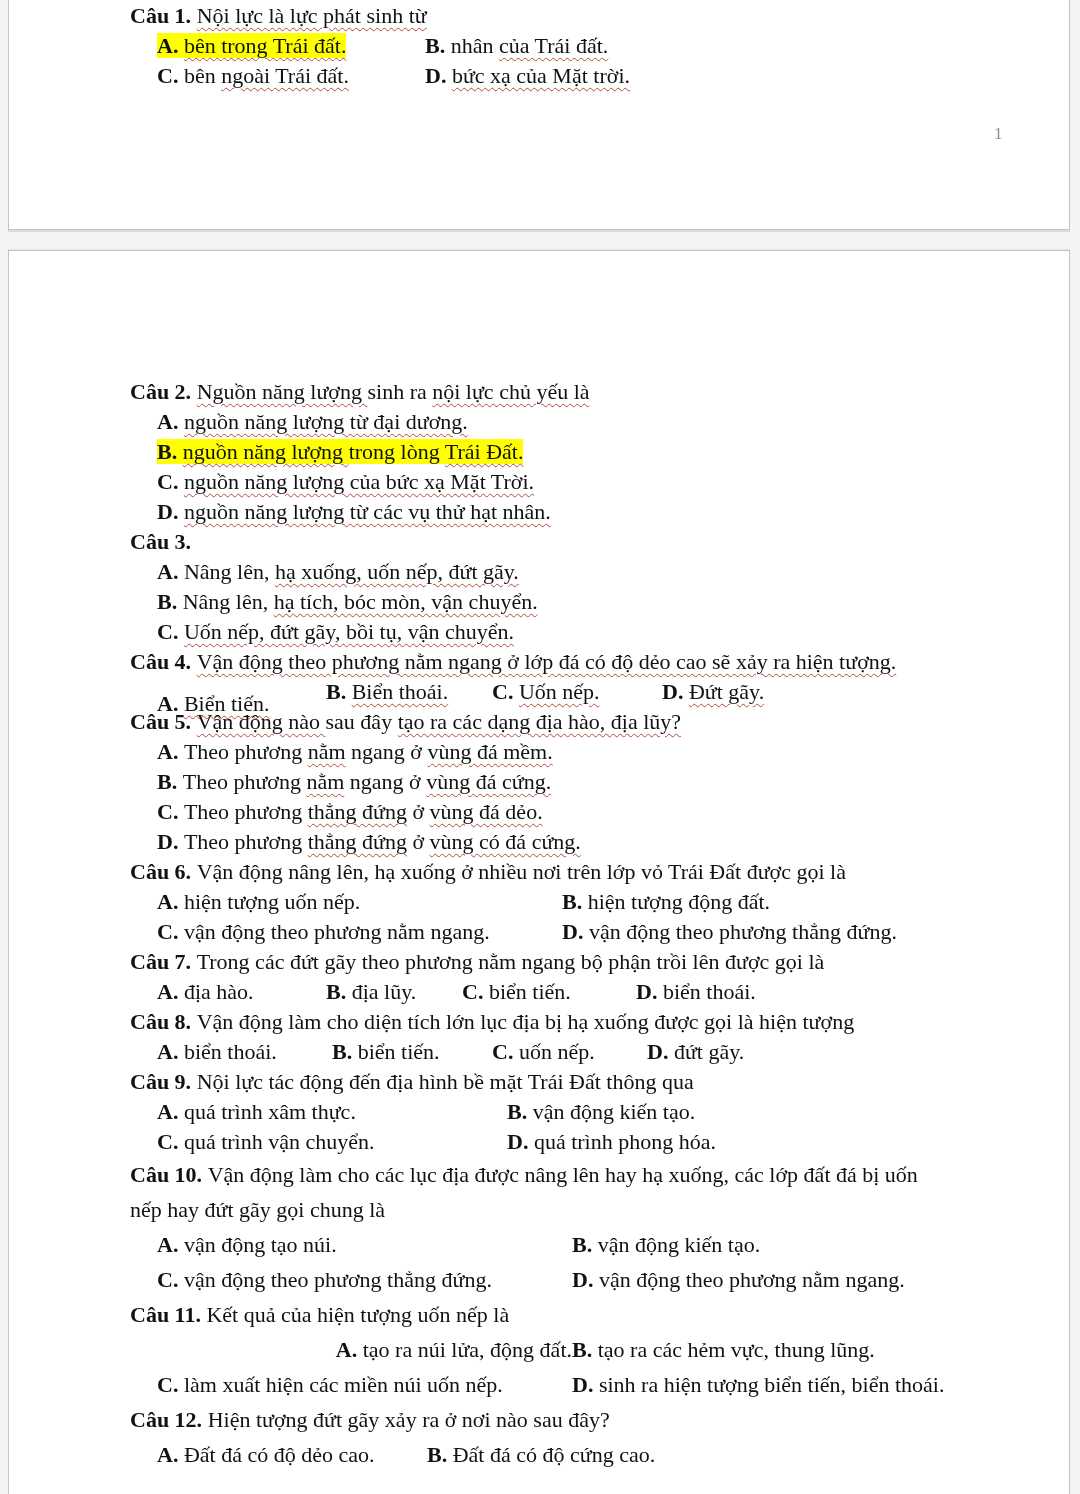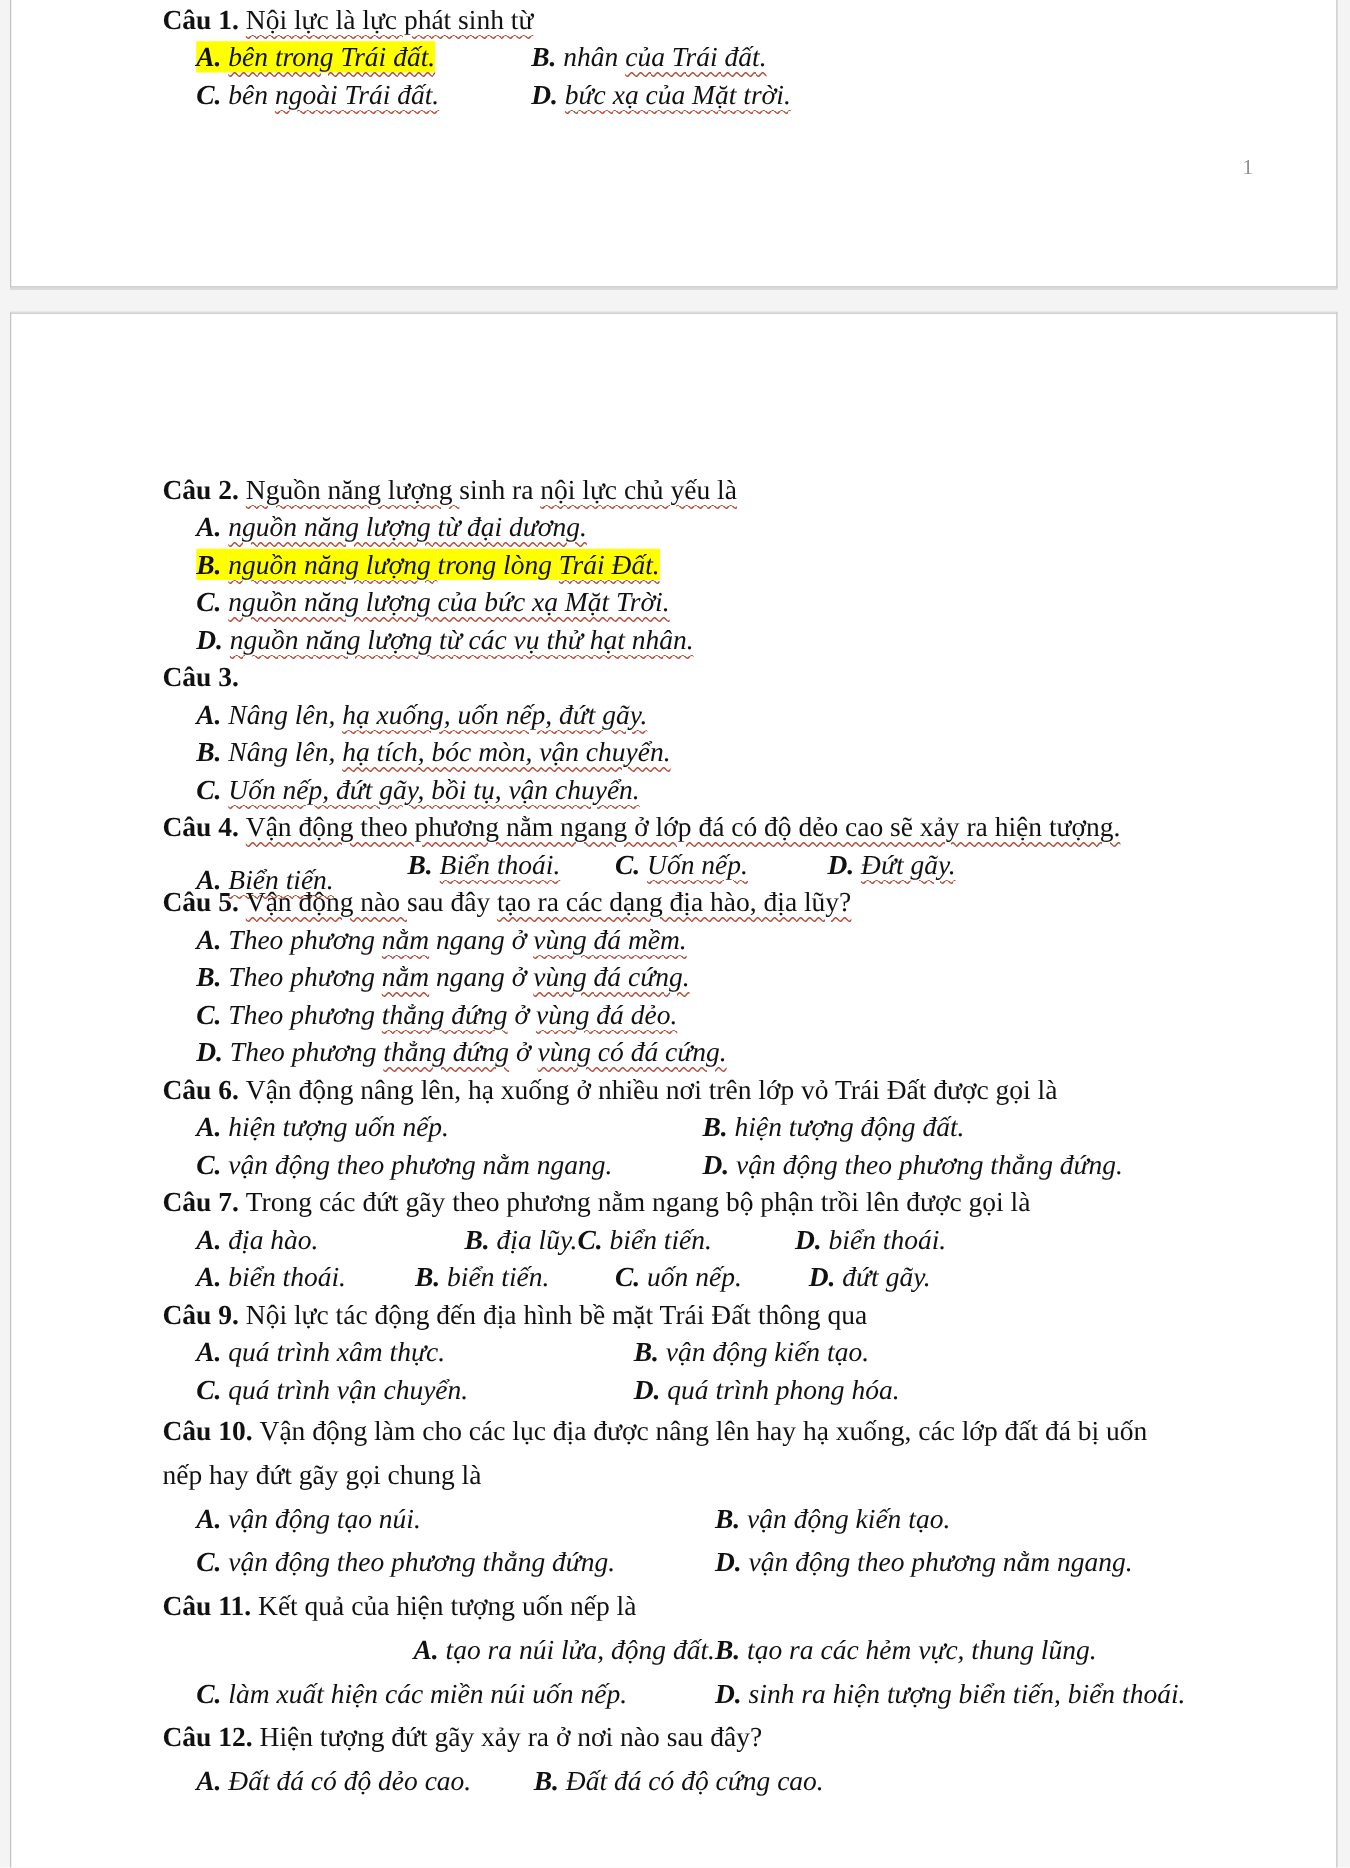--- a/index.html
+++ b/index.html
@@ -46,21 +46,20 @@
     line-height:30px;
     white-space:nowrap;
   }
   .question.wide .line{
     height:35px;
     line-height:35px;
   }
   .opts{
     display:flex;
     padding-left:27px;
-    font-style:italic;
   }
   .cell{flex:0 0 auto;}
   .cell.auto{flex:0 1 auto;}
   .b{font-weight:bold;}
   .sq{
     text-decoration-line:underline;
     text-decoration-style:wavy;
     text-decoration-color:#b44b38;
     text-decoration-thickness:1.2px;
     text-underline-offset:4px;
@@ -157,26 +156,27 @@
         </div>
         <div class="line opts">
           <span class="cell" style="width: 405px;"><span class="b">C. </span><span>vận động theo phương nằm ngang.</span></span>
           <span class="cell auto"><span class="b">D. </span><span>vận động theo phương thẳng đứng.</span></span>
         </div>
       </div>
       <div class="question">
         <div class="line header"><span class="b">Câu 7. </span><span>Trong các đứt gãy theo phương nằm ngang bộ phận trồi lên được gọi là</span></div>
         <div class="line opts">
           <span class="cell" style="width: 169px;"><span class="b">A. </span><span>địa hào.</span></span>
-          <span class="cell" style="width: 136px; text-align: right;"><span class="b">B. </span><span>địa lũy.</span></span>
+          <span class="cell" style="width: 136px;"><span class="b">B. </span><span>địa lũy.</span></span>
           <span class="cell" style="width: 174px;"><span class="b">C. </span><span>biển tiến.</span></span>
           <span class="cell auto"><span class="b">D. </span><span>biển thoái.</span></span>
         </div>
       </div>
       <div class="question">
+        <div class="line header"><span class="b">Câu 8. </span><span>Vận động làm cho diện tích lớn lục địa bị hạ xuống được gọi là hiện tượng</span></div>
         <div class="line opts">
           <span class="cell" style="width: 175px;"><span class="b">A. </span><span>biển thoái.</span></span>
           <span class="cell" style="width: 160px;"><span class="b">B. </span><span>biển tiến.</span></span>
           <span class="cell" style="width: 155px;"><span class="b">C. </span><span>uốn nếp.</span></span>
           <span class="cell auto"><span class="b">D. </span><span>đứt gãy.</span></span>
         </div>
       </div>
       <div class="question">
         <div class="line header"><span class="b">Câu 9. </span><span>Nội lực tác động đến địa hình bề mặt Trái Đất thông qua</span></div>
         <div class="line opts">

